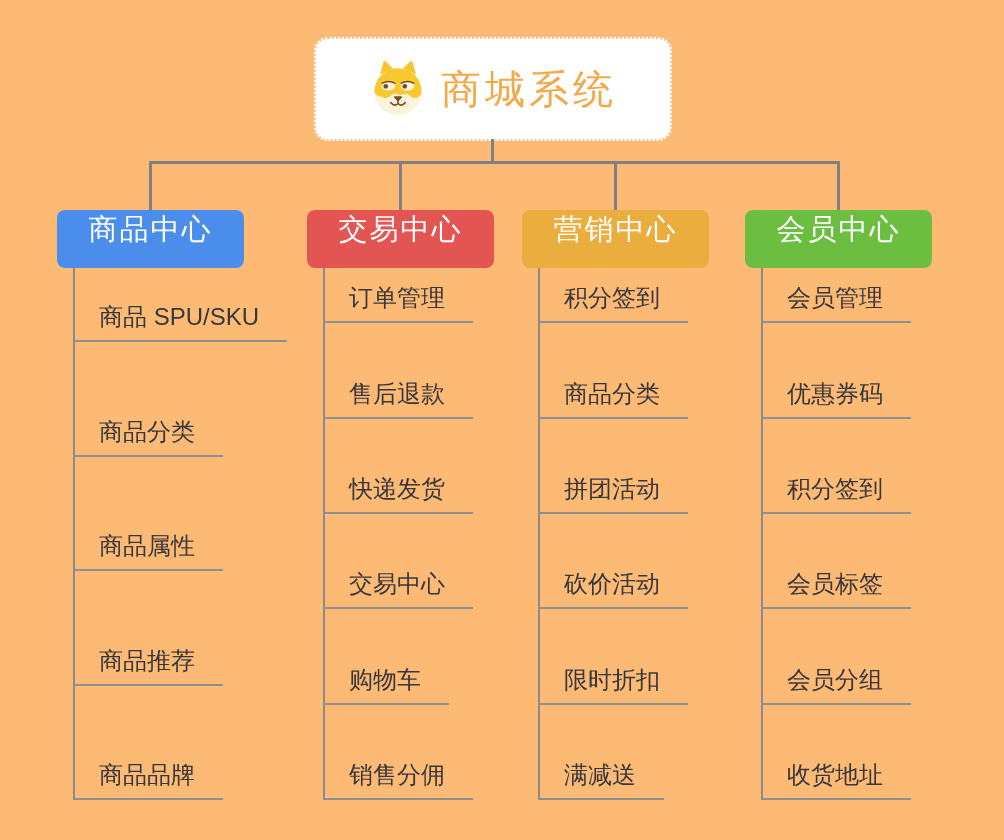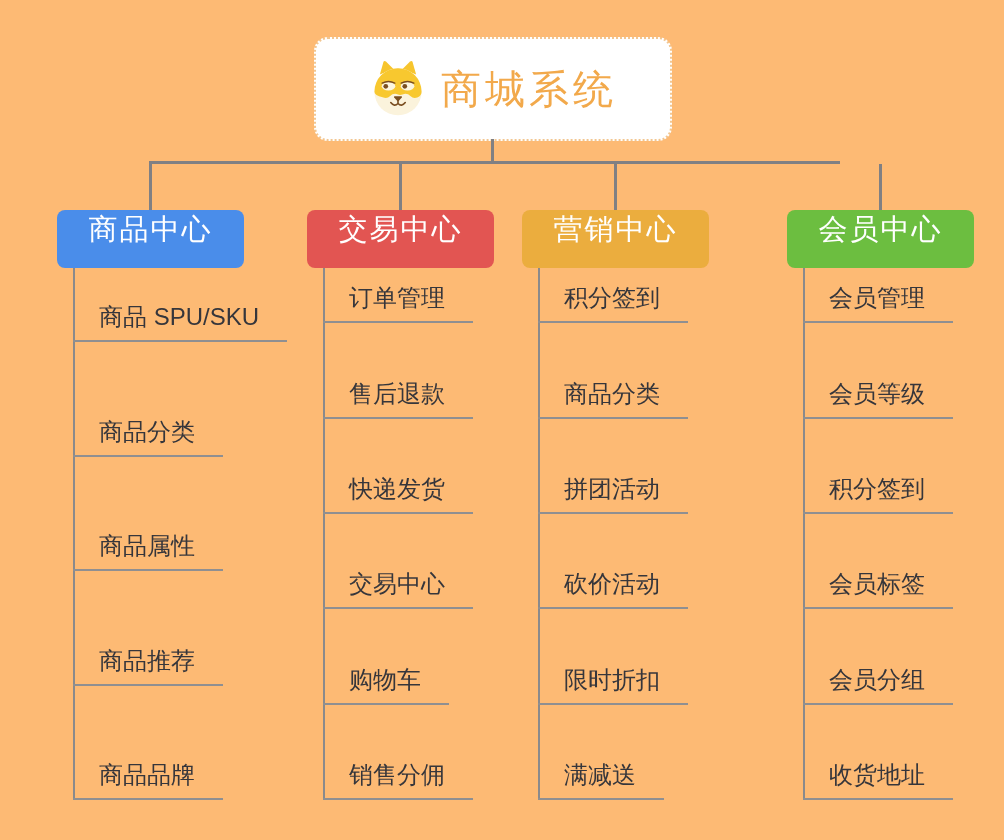--- a/index.html
+++ b/index.html
@@ -46,21 +46,21 @@
 
   
   .branch {
     position: absolute;
     top: 164px;
     width: 187px;
   }
   .branch-0 { left: 57px; }
   .branch-1 { left: 307px; }
   .branch-2 { left: 522px; }
-  .branch-3 { left: 787px; }
+  .branch-3 { left: 745px; }
 
   .branch-drop {
     width: 3px;
     height: 46px;
     margin: 0 auto;
     background: #808083;
   }
   .branch-box {
     height: 58px;
     border-radius: 8px;
@@ -211,21 +211,21 @@
     <div class="branch branch-3">
       <div class="branch-drop"></div>
       <div class="branch-box" style="background: rgb(108, 190, 64);">
         <span class="branch-label">会员中心</span>
       </div>
       <div class="branch-children">
           <div class="child-item">
             <span class="child-label">会员管理</span>
           </div>
           <div class="child-item">
-            <span class="child-label">会员等级</span>
+            <span class="child-label">优惠券码</span>
           </div>
           <div class="child-item">
             <span class="child-label">积分签到</span>
           </div>
           <div class="child-item">
             <span class="child-label">会员标签</span>
           </div>
           <div class="child-item">
             <span class="child-label">会员分组</span>
           </div>

